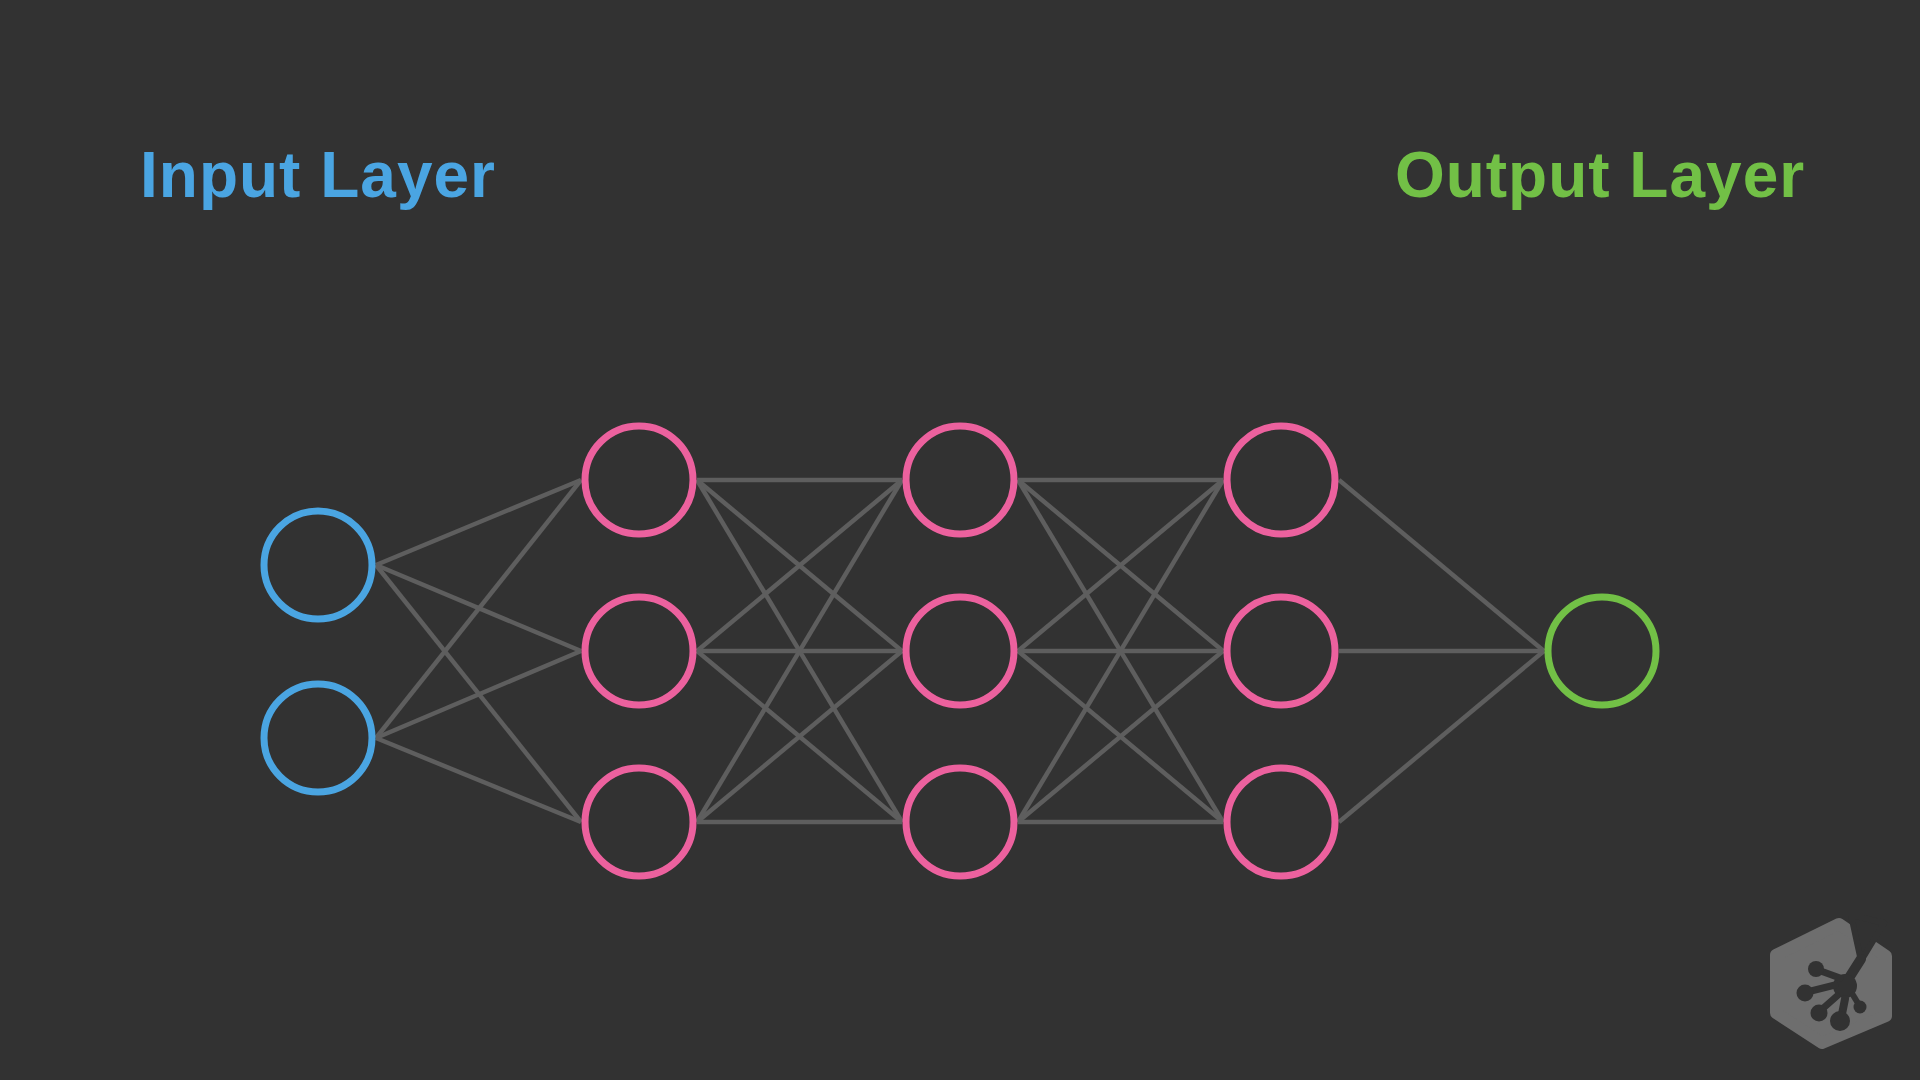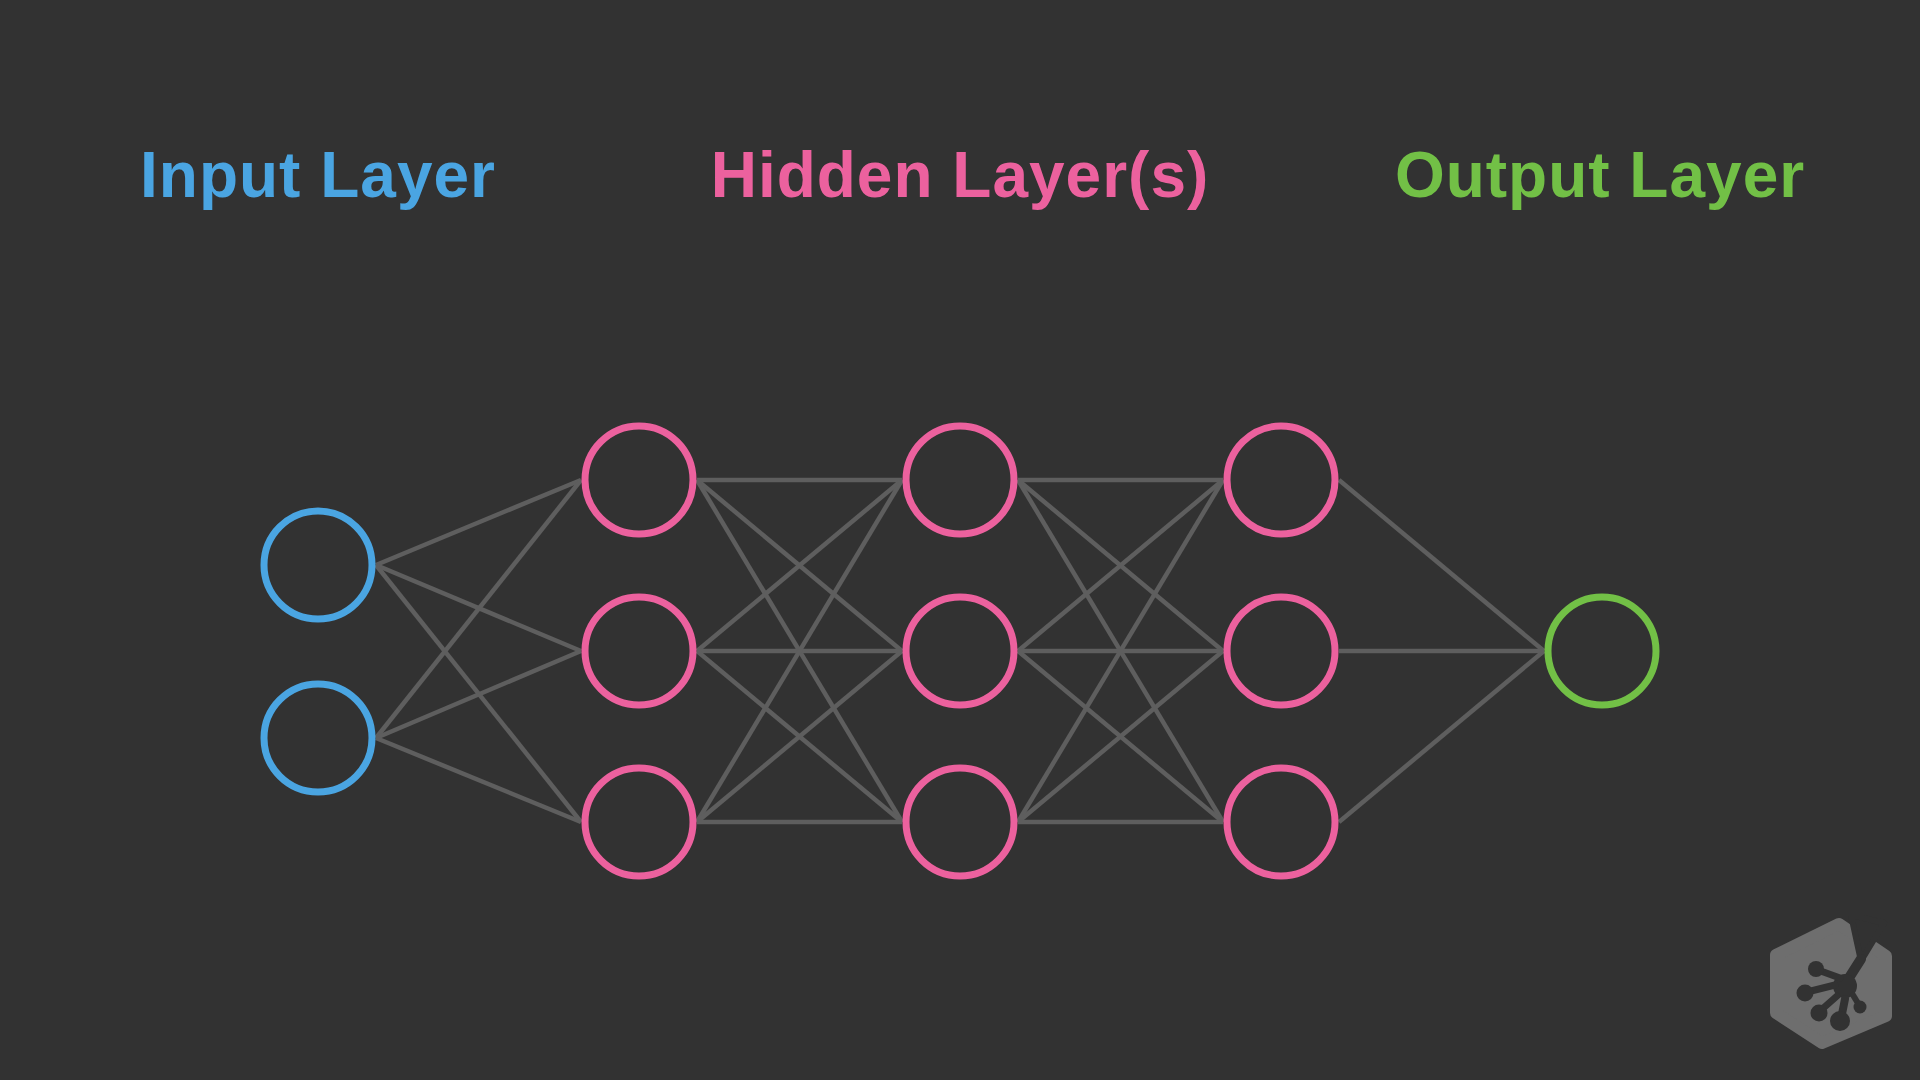--- a/index.html
+++ b/index.html
@@ -43,21 +43,20 @@
     position: absolute;
   }
 </style>
 </head>
 <body>
 
 <div class="stage">
 
   <div class="layer-title" id="title-input" style="color: rgb(74, 165, 226); left: -32px;">Input Layer</div>
 
-  <div class="layer-title" id="title-hidden" style="color: rgb(236, 97, 158); left: 610px;">Hidden Layer(s)</div>
 
   <div class="layer-title" id="title-output" style="color: rgb(114, 192, 70); left: 1250px;">Output Layer</div>
 
   <svg id="network-svg" viewBox="0 0 1920 1080">
     <g id="edges-group">
         <line x1="376" y1="565" x2="581" y2="480" stroke="#5E5E5E" stroke-width="4.5"></line>
         <line x1="376" y1="565" x2="581" y2="651" stroke="#5E5E5E" stroke-width="4.5"></line>
         <line x1="376" y1="565" x2="581" y2="822" stroke="#5E5E5E" stroke-width="4.5"></line>
         <line x1="376" y1="738" x2="581" y2="480" stroke="#5E5E5E" stroke-width="4.5"></line>
         <line x1="376" y1="738" x2="581" y2="651" stroke="#5E5E5E" stroke-width="4.5"></line>

